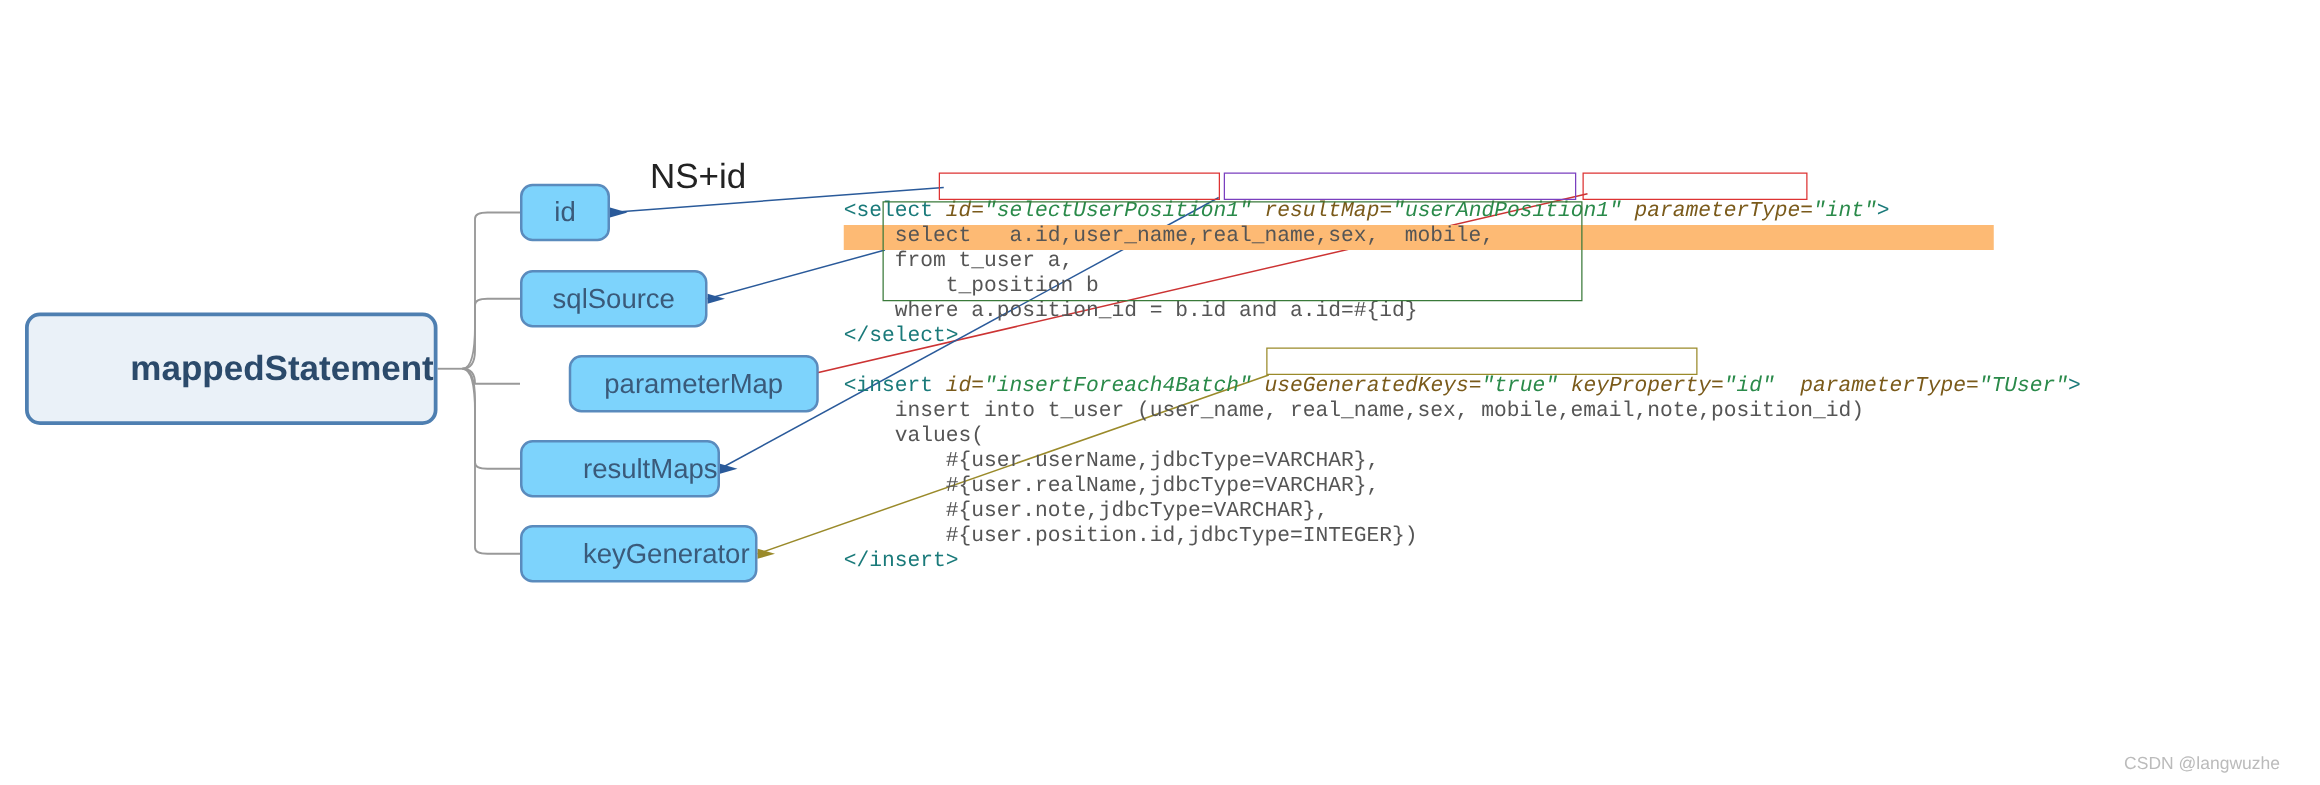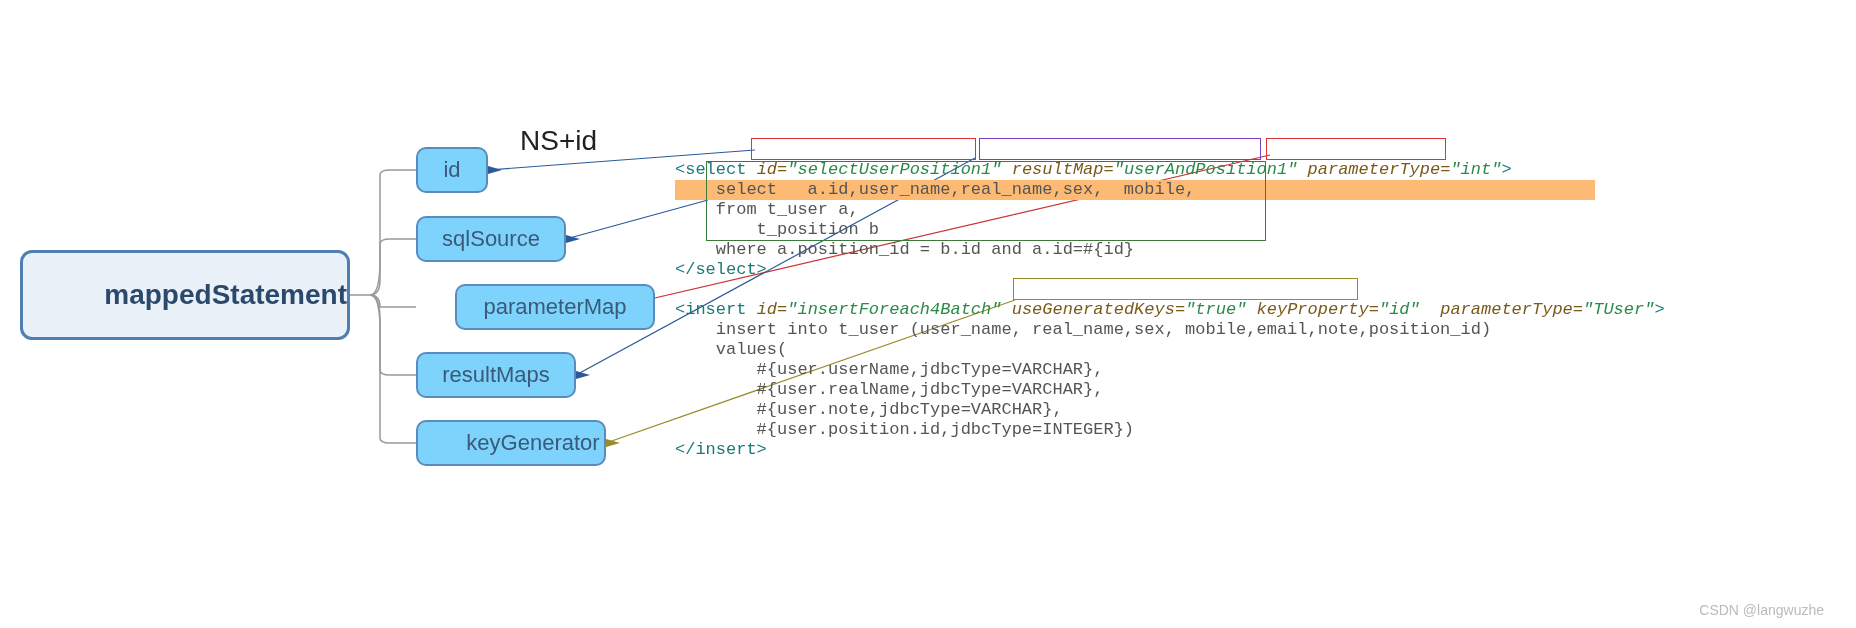--- a/index.html
+++ b/index.html
@@ -37,21 +37,21 @@
     align-items: center;
     justify-content: center;
     font-size: 22px;
     color: #3a5a7a;
     font-weight: 500;
     height: 46px;
   }
   .child-id { left: 416px; top: 147px; width: 72px; }
   .child-sql { left: 416px; top: 216px; width: 150px; justify-content: center; }
   .child-param { left: 416px; top: 284px; width: 200px; margin-left: 39px; }
-  .child-result { left: 416px; top: 352px; width: 160px; }
+  .child-result { left: 416px; top: 352px; width: 160px; justify-content: flex-end; }
   .child-key { left: 416px; top: 420px; width: 190px; padding-left: 44px; }
   .ns-label {
     position: absolute;
     left: 520px;
     top: 125px;
     font-size: 28px;
     color: #222;
   }
   .code-area {
     position: absolute;

